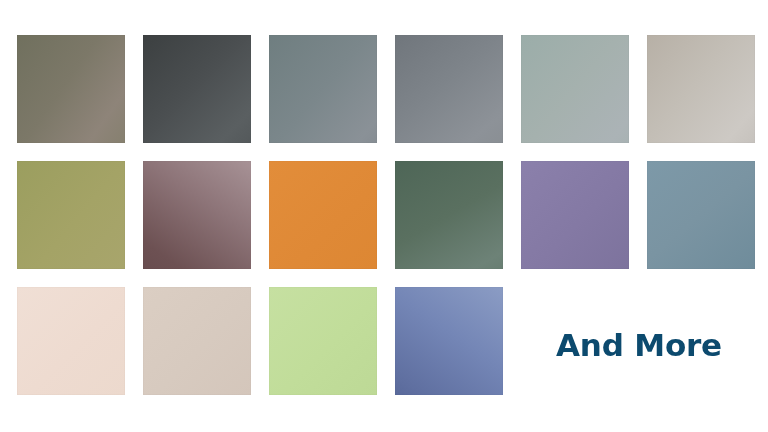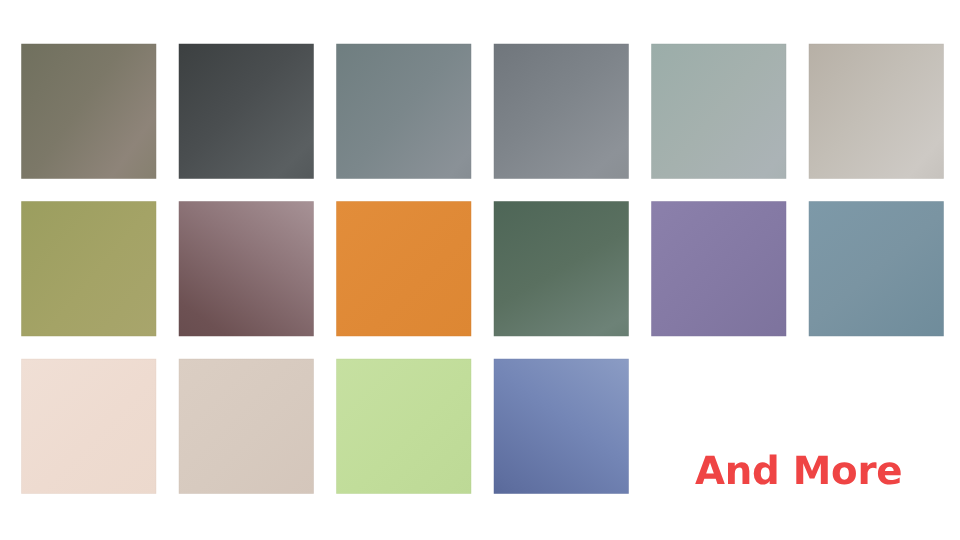--- a/index.html
+++ b/index.html
@@ -91,15 +91,15 @@
 
     <div class="swatch-row">
       <div class="swatch" title="#eedcd1" style="background: linear-gradient(135deg, rgb(240, 223, 213) 0%, rgb(238, 219, 208) 55%, rgb(236, 217, 205) 100%);"></div>
       <div class="swatch" title="#d8cbc0" style="background: linear-gradient(135deg, rgb(219, 206, 195) 0%, rgb(215, 202, 191) 55%, rgb(212, 198, 187) 100%);"></div>
       <div class="swatch" title="#c2dd9b" style="background: linear-gradient(135deg, rgb(198, 224, 161) 0%, rgb(193, 221, 154) 55%, rgb(189, 217, 150) 100%);"></div>
       <div class="swatch" title="#6e80b1" style="background: linear-gradient(215deg, rgb(139, 156, 196) 0%, rgb(116, 134, 182) 45%, rgb(95, 111, 160) 90%, rgb(89, 105, 154) 100%);"></div>
     </div>
 
   </div>
 
-  <div class="and-more" style="color: #ef4444; margin-top: 32px;">And More</div>
+  <div class="and-more" style="color: #0c4a6e;">And More</div>
 
 </div>
 
 </body></html>

